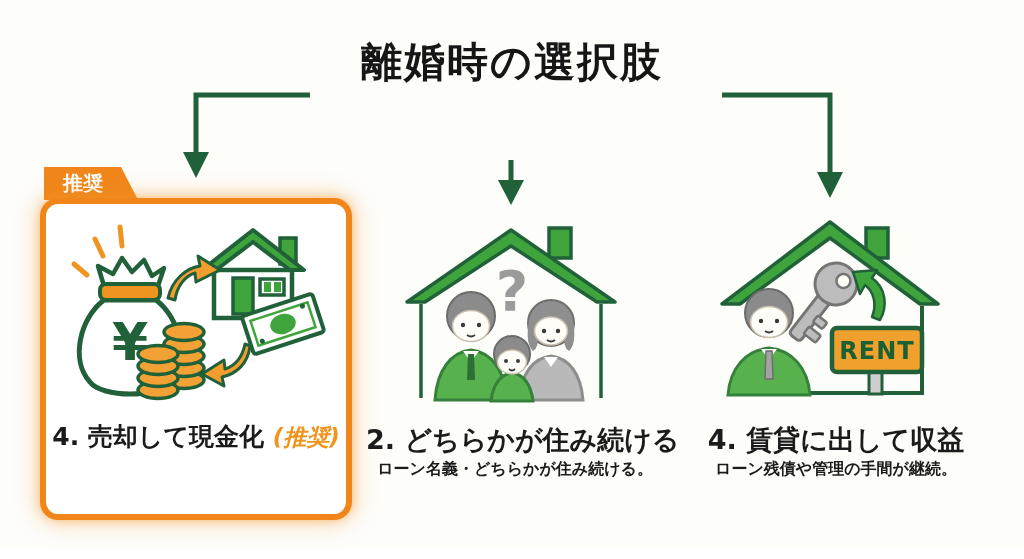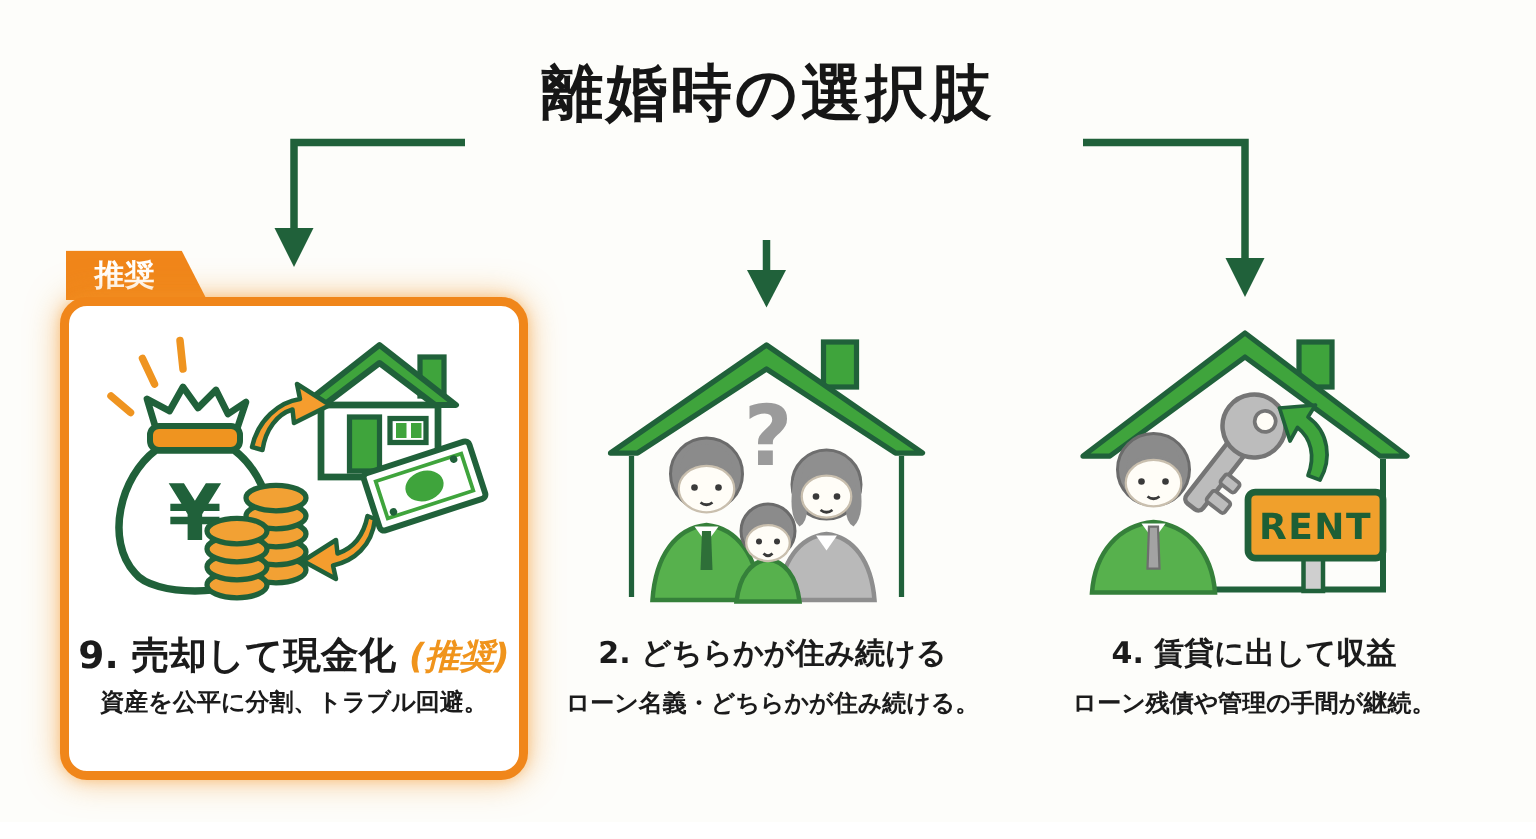--- a/index.html
+++ b/index.html
@@ -33,21 +33,21 @@
 
   
   .opt { position:absolute; top:210px; }
   .opt2 { left:366px; width:298px; }
   .opt3 { left:684px; width:304px; }
   .opt2 .illu { position:absolute; left:33px; top:10px; }
   .opt3 .illu { position:absolute; left:16px; top:8px; }
 
   .caption {
     position:absolute; left:0; width:100%; text-align:center;
-    font-weight:800; font-size:20px; color:#1b1b1b; white-space:nowrap;
+    font-weight:800; font-size:27px; color:#1b1b1b; white-space:nowrap;
   }
   .card .caption { top:254px; font-size:25px; }
   .opt .caption { top:212px; }
   .caption .note { color:#f0941c; font-size:23px; font-weight:800;font-style:italic; }
   .desc {
     position:absolute; left:0; width:100%; text-align:center;
     font-weight:700; font-size:16px; color:#1b1b1b; white-space:nowrap;
   }
   .card .desc { top:292px; }
   .opt .desc { top:249px; }
@@ -123,24 +123,23 @@
         <ellipse cx="126" cy="132" rx="20" ry="8.5"></ellipse>
         <ellipse cx="126" cy="120" rx="20" ry="8.5"></ellipse>
         <ellipse cx="100" cy="178" rx="20" ry="8.5"></ellipse>
         <ellipse cx="100" cy="166" rx="20" ry="8.5"></ellipse>
         <ellipse cx="100" cy="154" rx="20" ry="8.5"></ellipse>
         <ellipse cx="100" cy="142" rx="20" ry="8.5"></ellipse>
       </g>
     </svg>
 
     <div class="caption">
-      <span>9. 売却して現金化</span>
+      <span>4. 売却して現金化</span>
       <span class="note">(推奨)</span>
     </div>
-    <div class="desc">資産を公平に分割、トラブル回避。</div>
   </div>
 
   <div class="opt opt2">
     <svg class="illu" width="232" height="192" viewBox="0 0 232 192">
 
       <g>
         <rect x="150" y="8" width="22" height="30" fill="#3fa43c" stroke="#20613a" stroke-width="3.5"></rect>
         <polygon points="8,82 112,10 216,82 198,82 112,26 26,82" fill="#3fa43c" stroke="#20613a" stroke-width="3.5" stroke-linejoin="round"></polygon>
         <line x1="22" y1="84" x2="22" y2="178" stroke="#20613a" stroke-width="3.5"></line>
         <line x1="202" y1="84" x2="202" y2="178" stroke="#20613a" stroke-width="3.5"></line>

